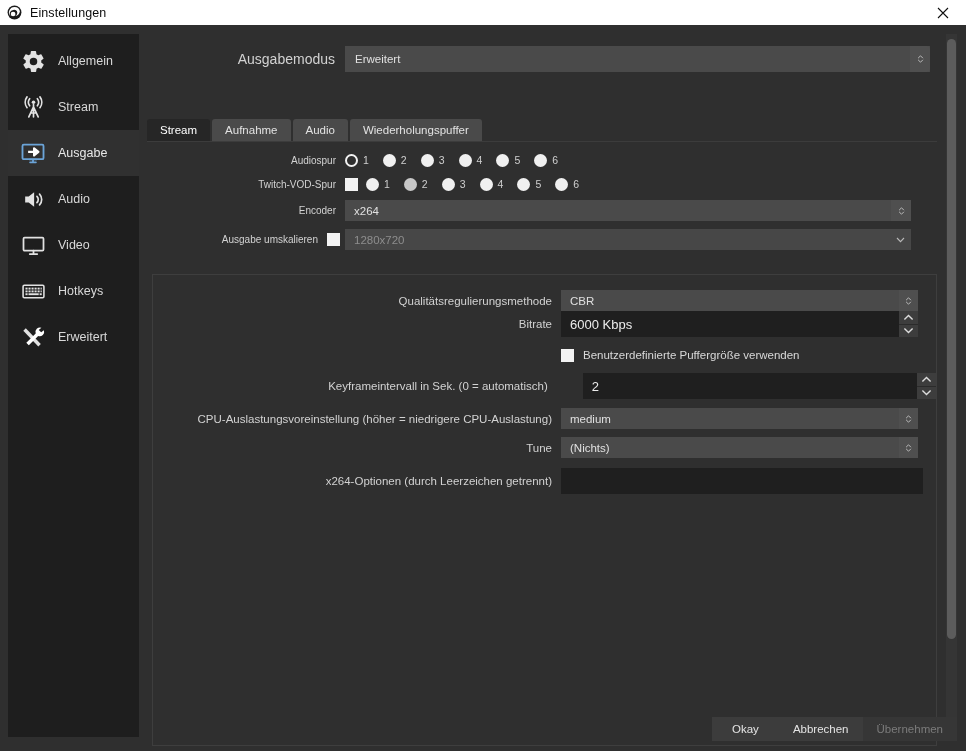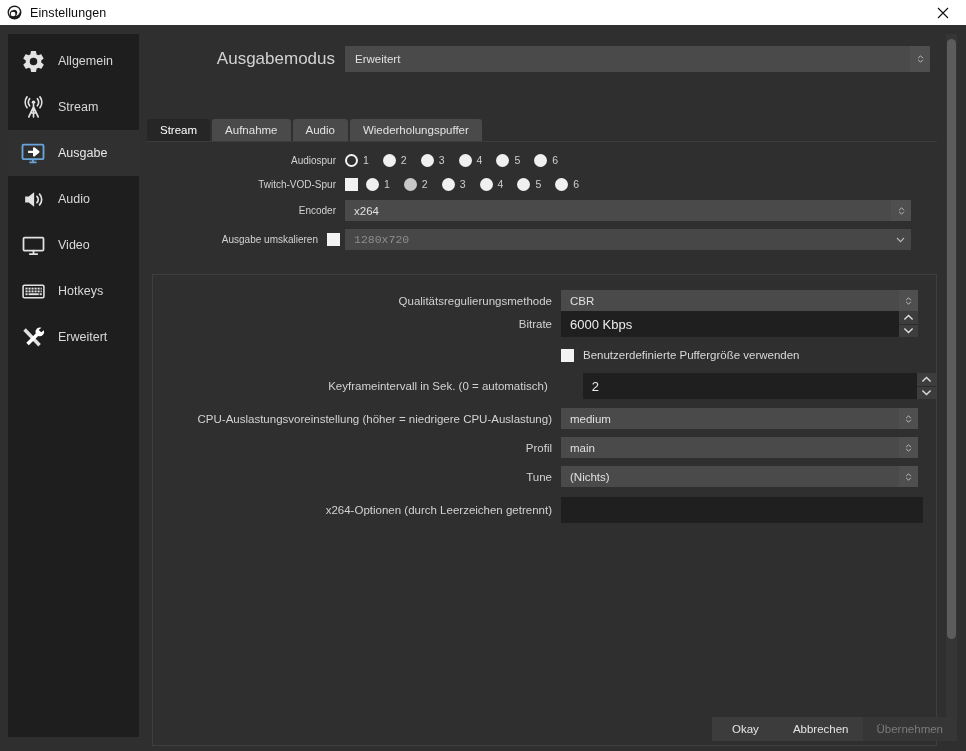--- a/index.html
+++ b/index.html
@@ -89,21 +89,21 @@
     white-space: nowrap;
   }
 
   
   .mode-row {
     position: absolute; left: 0; top: 12px;
     width: 790px; height: 26px;
     display: flex; align-items: center;
   }
   .mode-label { width: 198px; text-align: right; padding-right: 10px;
-                font-size: 17px; color: #d2d2d2; }
+                font-size: 14px; color: #d2d2d2; }
   .combo {
     position: relative;
     height: 26px;
     background: #4a4a4a;
     border: none;
     display: flex; align-items: center;
     padding-left: 10px;
     font-size: 11.5px;
     color: #e0e0e0;
   }
@@ -173,21 +173,21 @@
     padding-left: 9px; font-size: 11.5px; color: #e0e0e0;
   }
   .encoder-combo .spin {
     position: absolute; right: 0; top: 0; width: 20px; height: 21px;
     background: #4f4f4f; display: flex; flex-direction: column;
     align-items: center; justify-content: center;
   }
   .rescale-combo {
     position: relative; width: 566px; height: 21px;
     background: #474747; display: flex; align-items: center;
-    padding-left: 9px; font-size: 11.5px; color: #8d8d8d; font-family: Liberation Mono, monospace;
+    padding-left: 9px; font-size: 11.5px; color: #8d8d8d;
   }
   .rescale-combo .chev {
     position: absolute; right: 6px; top: 0; height: 21px;
     display: flex; align-items: center;
   }
 
   
   .groupbox {
     position: absolute; left: 5px; top: 125px;
     width: 785px; height: 472px;
@@ -534,34 +534,20 @@
                 <svg class="spin-chev" viewBox="0 0 8 5">
                     <path d="M1 4 L4 1 L7 4" fill="none" stroke="#c9c9c9" stroke-width="1.1"></path>
                   </svg>
                 <svg class="spin-chev" viewBox="0 0 8 5">
                     <path d="M1 1 L4 4 L7 1" fill="none" stroke="#c9c9c9" stroke-width="1.1"></path>
                   </svg>
               </span>
             </div>
           </div>
 
-          <div class="g-row" style="margin-top:8px;">
-            <div class="g-lbl">Profil</div>
-            <div class="g-combo">
-              <span>main</span>
-              <span class="spin">
-                <svg class="spin-chev" viewBox="0 0 8 5">
-                    <path d="M1 4 L4 1 L7 4" fill="none" stroke="#c9c9c9" stroke-width="1.1"></path>
-                  </svg>
-                <svg class="spin-chev" viewBox="0 0 8 5">
-                    <path d="M1 1 L4 4 L7 1" fill="none" stroke="#c9c9c9" stroke-width="1.1"></path>
-                  </svg>
-              </span>
-            </div>
-          </div>
 
           <div class="g-row" style="margin-top:8px;">
             <div class="g-lbl">Tune</div>
             <div class="g-combo">
               <span>(Nichts)</span>
               <span class="spin">
                 <svg class="spin-chev" viewBox="0 0 8 5">
                     <path d="M1 4 L4 1 L7 4" fill="none" stroke="#c9c9c9" stroke-width="1.1"></path>
                   </svg>
                 <svg class="spin-chev" viewBox="0 0 8 5">

